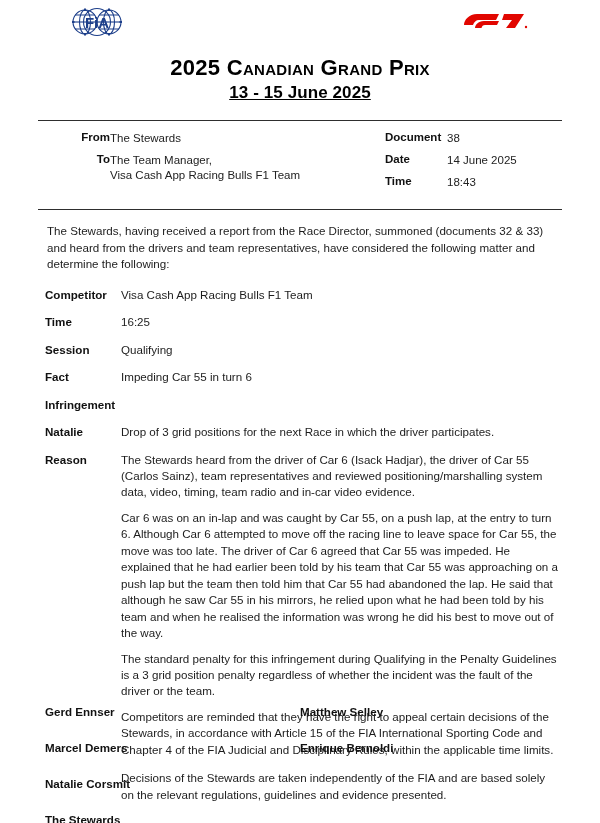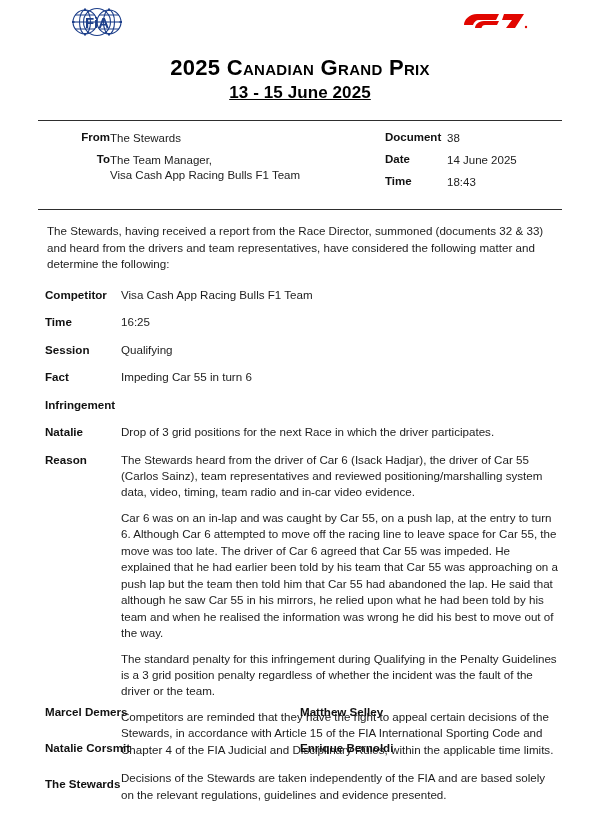--- a/index.html
+++ b/index.html
@@ -303,20 +303,21 @@
         <p class="reason-para">The standard penalty for this infringement during Qualifying in the Penalty Guidelines is a 3 grid position penalty regardless of whether the incident was the fault of the driver or the team.</p>
         <p class="reason-para">Competitors are reminded that they have the right to appeal certain decisions of the Stewards, in accordance with Article 15 of the FIA International Sporting Code and Chapter 4 of the FIA Judicial and Disciplinary Rules, within the applicable time limits.</p>
         <p class="reason-para spaced-top">Decisions of the Stewards are taken independently of the FIA and are based solely on the relevant regulations, guidelines and evidence presented.</p>
       </div>
     </div>
   </div>
 
   <div class="signatures">
     <div class="sig-grid">
       <div class="sig-col">
+        <div class="sig-name">Gerd Ennser</div>
         <div class="sig-name">Marcel Demers</div>
         <div class="sig-name">Natalie Corsmit</div>
         <div class="sig-name">The Stewards</div>
       </div>
       <div class="sig-col">
         <div class="sig-name">Matthew Selley</div>
         <div class="sig-name">Enrique Bernoldi</div>
       </div>
     </div>
   </div>

